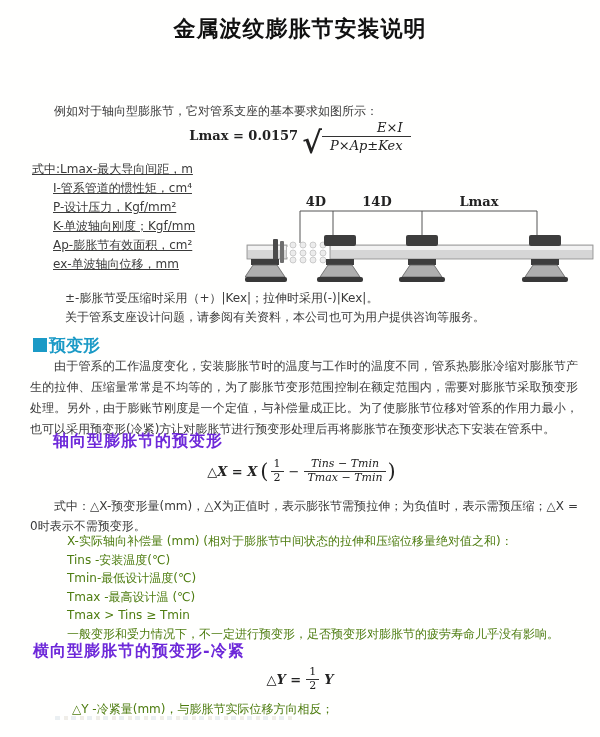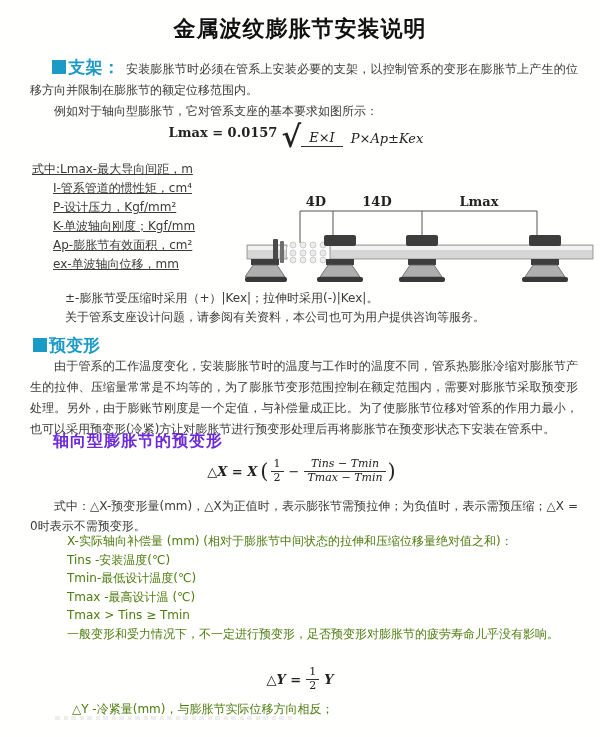--- a/index.html
+++ b/index.html
@@ -25,44 +25,41 @@
   .deflist .ind{padding-left:21px;}
   .deflist2{font-size:12px;line-height:18.5px;color:#4d7c0f;margin-left:17px;}
   .formula{
     width:600px;left:0;text-align:center;color:#222;
     font-family:"DejaVu Serif","Liberation Serif",serif;font-size:13px;
   }
   .formula .bold{font-weight:bold;}
   .formula .it{font-style:italic;}
   .radical{display:inline-flex;align-items:flex-end;vertical-align:middle;}
   .radsym{font-size:30px;line-height:0.9;transform:translateY(3px);font-weight:bold;}
-  .frac{display:inline-flex;text-align:left;vertical-align:middle;}
+  .frac{display:inline-flex;flex-direction:column;text-align:right;vertical-align:middle;}
   .frac .num{border-bottom:1px solid #333;padding:0 8px 1px 8px;}
   .frac .den{padding:1px 8px 0 8px;}
   .sfrac{display:inline-flex;flex-direction:column;text-align:center;vertical-align:middle;font-size:11px;line-height:1.15;margin:0 2px;}
   .sfrac .num{border-bottom:1px solid #333;padding:0 3px 0 3px;}
   .sfrac .den{padding:0 3px;}
   .paren{font-size:21px;font-weight:400;vertical-align:middle;line-height:1;}
   .fx-op{vertical-align:middle;margin:0 3px;font-style:italic;}
   .cutoff{
     left:55px;top:716px;width:240px;height:4px;opacity:.55;
     background:repeating-linear-gradient(90deg,#d9e2e8 0 5px,transparent 5px 9px,#e3dfd6 9px 13px,transparent 13px 16px);
   }
   svg text{font-family:"DejaVu Serif","Liberation Serif",serif;font-weight:bold;font-size:13px;fill:#222;}
 </style>
 </head>
 <body>
 
 <div class="page">
 
   <h1 class="abs title">金属波纹膨胀节安装说明</h1>
 
-  <div class="abs para p1">
-    <span class="sec-head"><span class="sq"></span><span class="lbl">支架：</span></span><span>安装膨胀节时必须在管系上安装必要的支架，以控制管系的变形在膨胀节上产生的位移方向并限制在膨胀节的额定位移范围内。</span>
-  </div>
   <div class="abs para p2">例如对于轴向型膨胀节，它对管系支座的基本要求如图所示：</div>
 
   <div class="abs formula" style="top:120px;">
     <span class="bold">Lmax = 0.0157</span>
     <span class="radical">
         <span class="radsym">√</span>
         <span class="frac">
           <span class="num it">E×I</span>
           <span class="den it">P×Ap±Kex</span>
         </span>
@@ -173,20 +170,21 @@
 
   <div class="abs deflist2" style="left:50px;top:532px;width:530px;">
     <div>X-实际轴向补偿量 (mm) (相对于膨胀节中间状态的拉伸和压缩位移量绝对值之和)：</div>
     <div>Tins -安装温度(℃)</div>
     <div>Tmin-最低设计温度(℃)</div>
     <div>Tmax -最高设计温 (℃)</div>
     <div>Tmax &gt; Tins ≥ Tmin</div>
     <div>一般变形和受力情况下，不一定进行预变形，足否预变形对膨胀节的疲劳寿命儿乎没有影响。</div>
   </div>
 
+  <div class="abs subhead" style="left:33px;top:641px;">横向型膨胀节的预变形-冷紧</div>
 
   <div class="abs formula" style="top:666px;">
     <span class="bold fx-op">△Y =</span><span class="sfrac">
         <span class="num">1</span>
         <span class="den">2</span>
       </span><span class="bold fx-op">Y</span>
   </div>
 
   <div class="abs deflist2" style="left:55px;top:700px;width:520px;">△Y -冷紧量(mm)，与膨胀节实际位移方向相反；</div>
 

